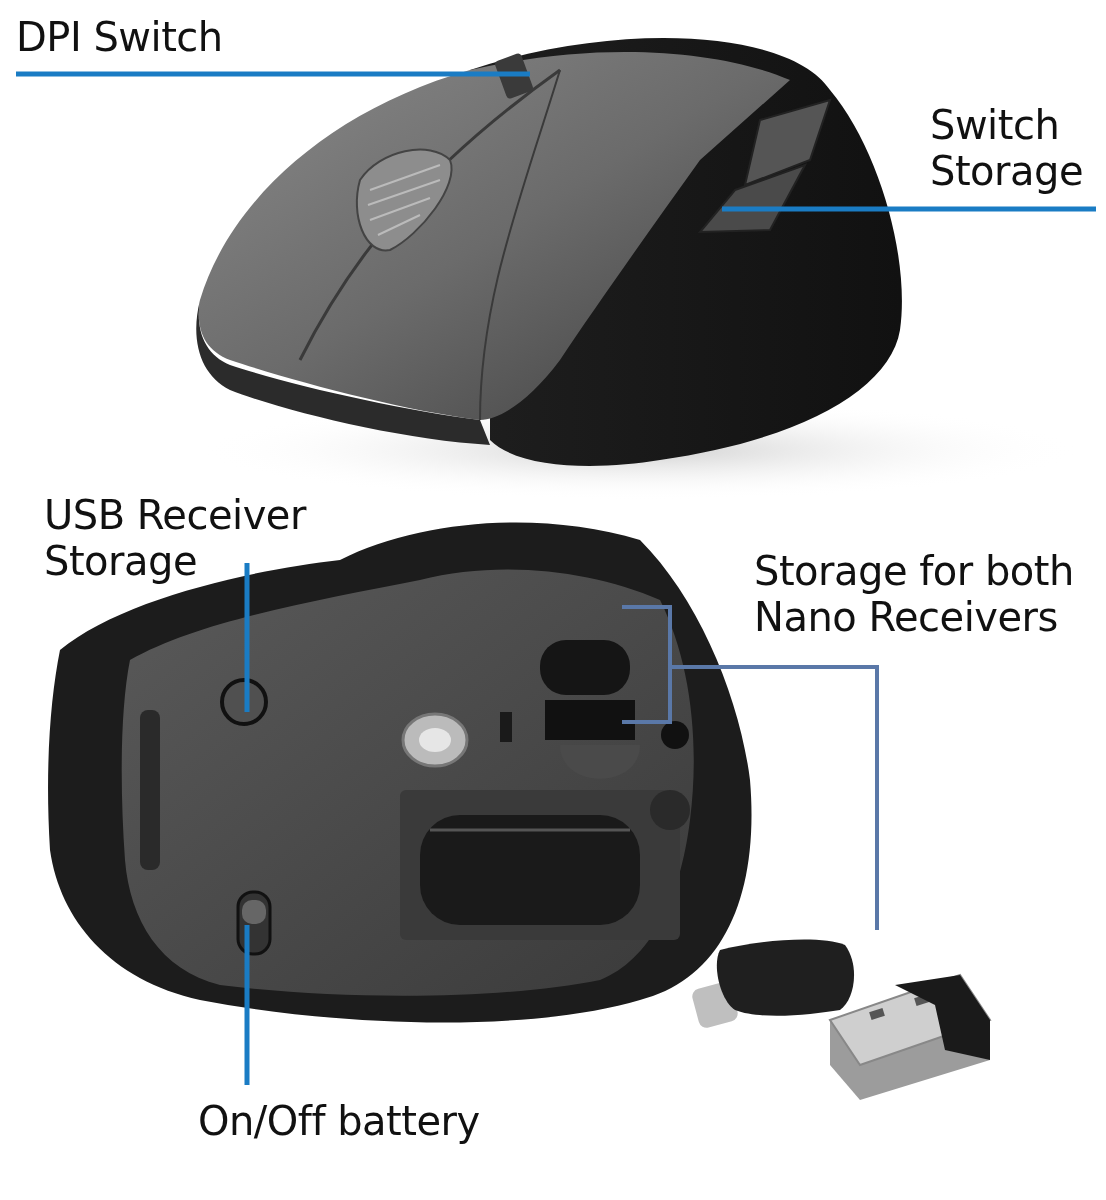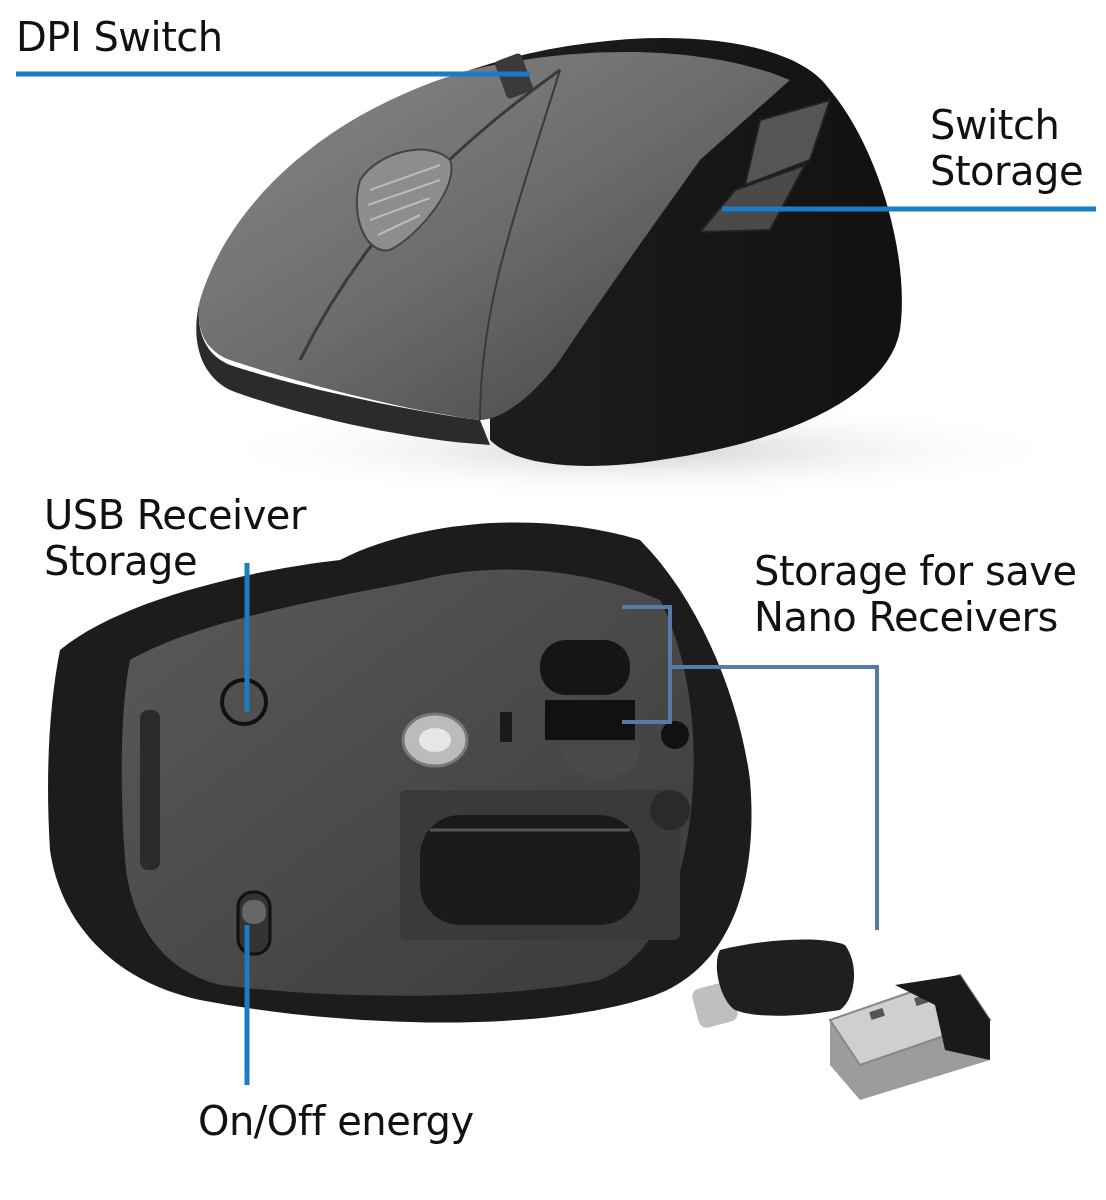--- a/index.html
+++ b/index.html
@@ -118,19 +118,19 @@
   </div>
   <div class="label" id="lbl-thumb">
     <span>Switch</span>
     <span>Storage</span>
   </div>
   <div class="label" id="lbl-usb">
     <span>USB Receiver</span>
     <span>Storage</span>
   </div>
   <div class="label" id="lbl-storage">
-    <span>Storage for save</span>
+    <span>Storage for both</span>
     <span>Nano Receivers</span>
   </div>
   <div class="label" id="lbl-onoff">
-    <span>On/Off energy</span>
+    <span>On/Off battery</span>
   </div>
 </div>
 
 </body></html>

